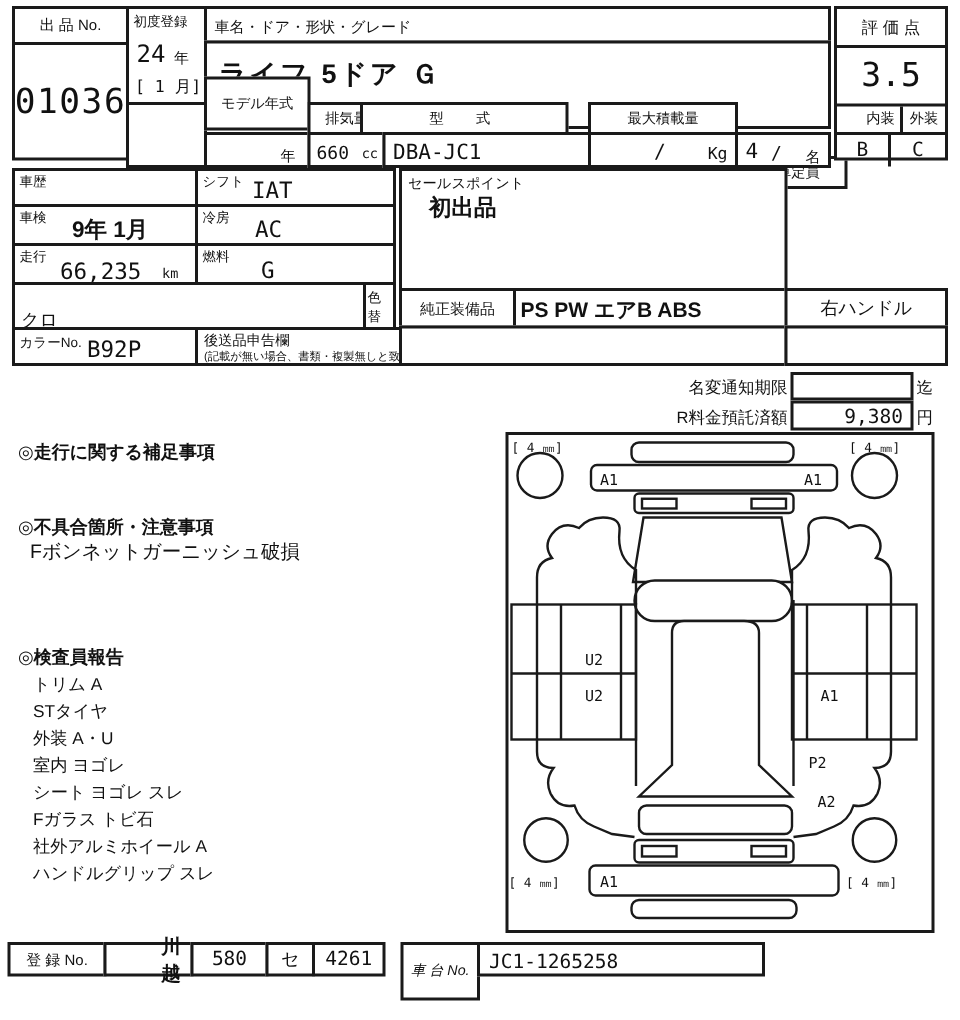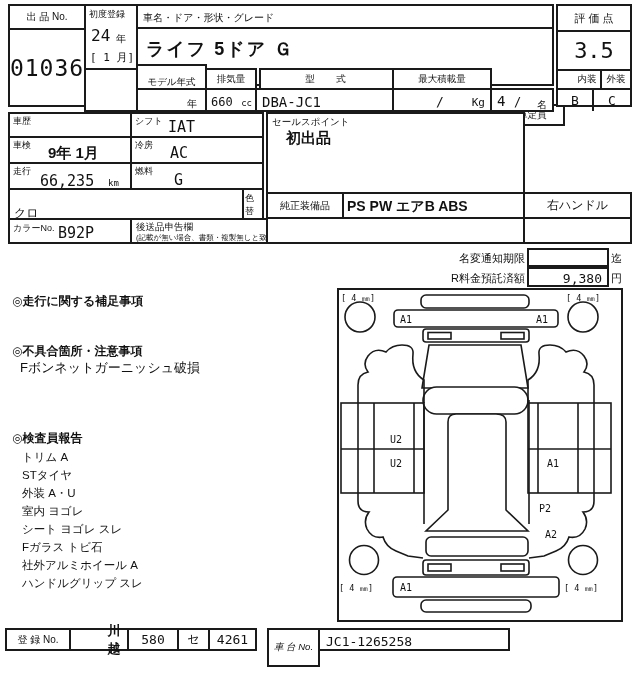--- a/index.html
+++ b/index.html
@@ -33,23 +33,23 @@
   </div>
   <div class="cell" style="left:84px;top:68px;width:54px;height:44px;"></div>
 
   <div class="cell" style="left:136px;top:4px;width:418px;height:25px;">
     <span class="abs" style="left:5px;top:5px;font-size:10px;">車名・ドア・形状・グレード</span>
   </div>
   <div class="cell" style="left:136px;top:27px;width:418px;height:59px;">
     <span class="abs" style="left:8px;top:8px;font-size:18px;font-weight:bold;letter-spacing:2px;">ライフ 5ドア Ｇ</span>
   </div>
 
-  <div class="cell ctr" style="left:136px;top:64px;width:71px;height:36px;font-size:9.5px;">モデル年式</div>
+  <div class="cell ctr" style="left:136px;top:51px;width:71px;height:36px;font-size:9.5px;">モデル年式</div>
   <div class="cell ctr" style="left:205px;top:68px;width:52px;height:22px;font-size:9.5px;">排気量</div>
-  <div class="cell ctr" style="left:259px;top:68px;width:139px;height:22px;font-size:9.5px;letter-spacing:6px;">型　式</div>
+  <div class="cell ctr" style="left:240px;top:68px;width:139px;height:22px;font-size:9.5px;letter-spacing:6px;">型　式</div>
   <div class="cell ctr" style="left:392px;top:68px;width:100px;height:22px;font-size:9.5px;">最大積載量</div>
   <div class="cell ctr" style="left:490px;top:68px;width:75px;height:22px;font-size:9.5px;margin-top:36px;">乗車定員</div>
 
   <div class="cell" style="left:136px;top:88px;width:71px;height:24px;">
     <span class="abs" style="right:8px;top:7px;font-size:10px;">年</span>
   </div>
   <div class="cell" style="left:205px;top:88px;width:52px;height:24px;">
     <span class="abs mono" style="left:4px;top:5px;font-size:12px;">660</span>
     <span class="abs mono" style="right:3px;top:8px;font-size:9px;">cc</span>
   </div>

